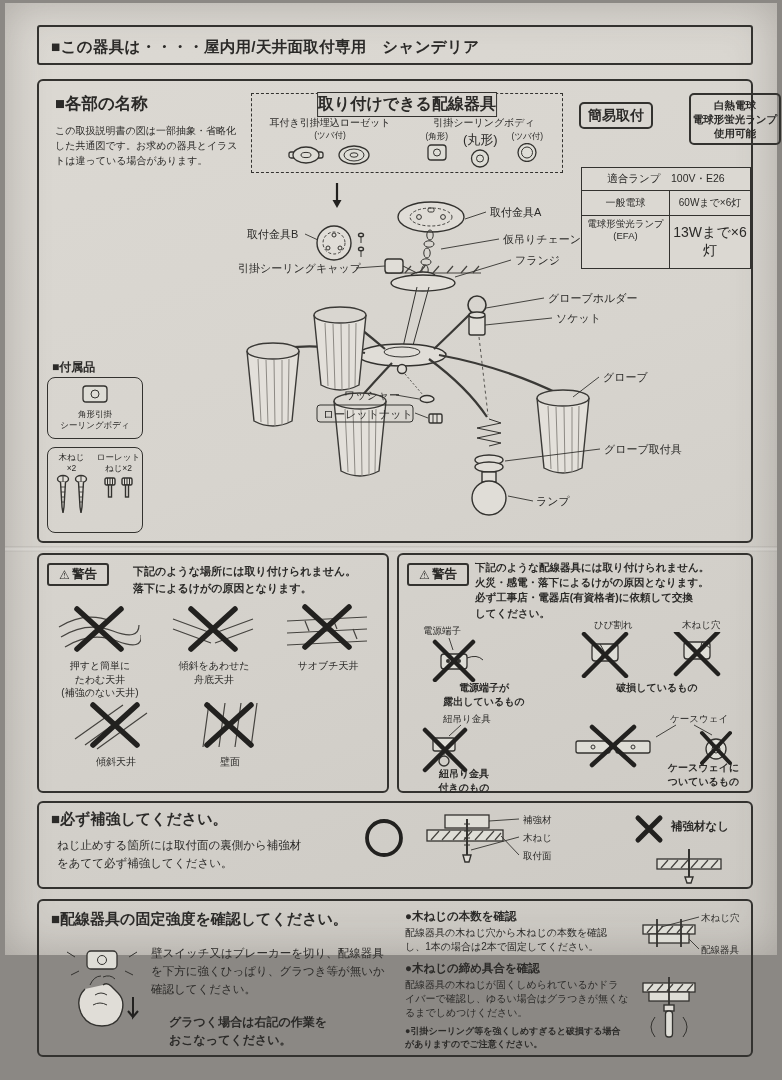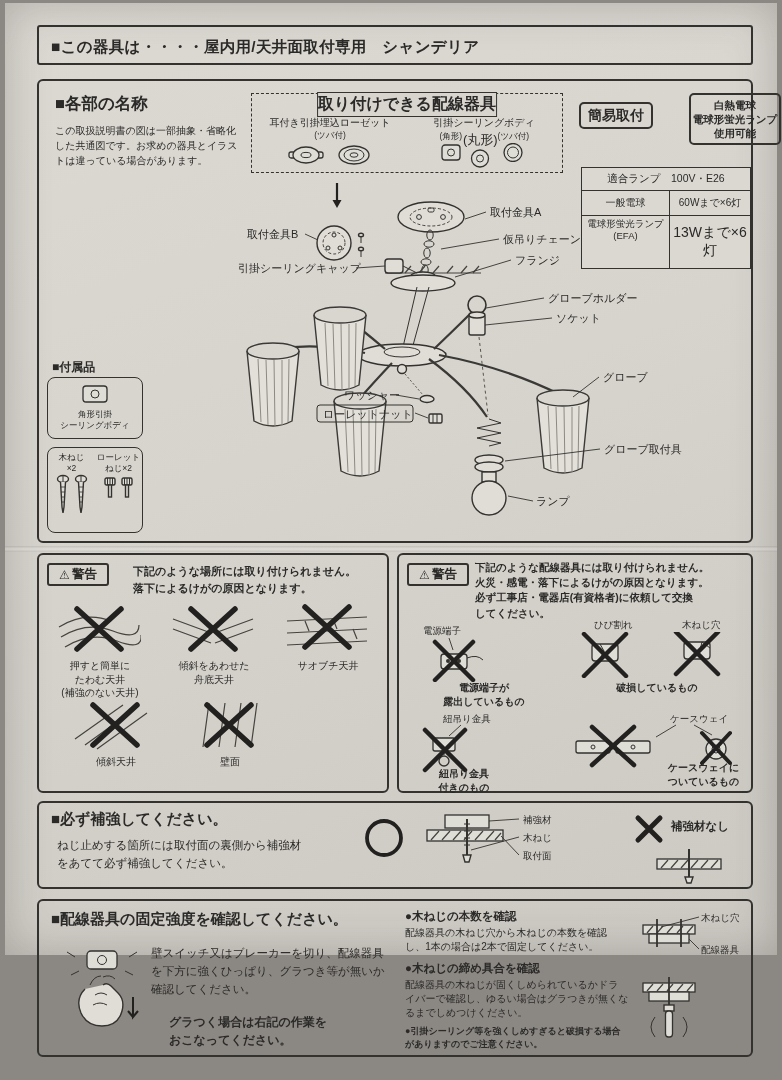--- a/index.html
+++ b/index.html
@@ -64,21 +64,21 @@
         </svg>
         <svg width="36" height="22">
           <ellipse cx="18" cy="11" rx="15" ry="9" class="icn"></ellipse>
               <ellipse cx="18" cy="11" rx="10" ry="6" class="thin" fill="none"></ellipse>
           <ellipse cx="18" cy="11" rx="4" ry="2.2" class="thin" fill="none"></ellipse>
         </svg>
       </div>
     </div>
     <div class="abs ctr" style="left:156px;top:22px;width:152px">
       <div style="font-size:10px">引掛シーリングボディ</div>
-      <div style="display:flex;justify-content:center;gap:0;margin-top:1px">
+      <div style="display:flex;justify-content:center;gap:14px;margin-top:1px">
         <div>
           <div style="font-size:8.5px">(角形)</div>
           <svg width="24" height="19">
             <rect x="3" y="2" width="18" height="15" rx="3" class="icn"></rect>
                 <circle cx="12" cy="9.5" r="3.5" class="thin" fill="none"></circle>
           </svg>
         </div>
         <div>
           <div style="font-size:13px">(丸形)</div>
           <svg width="24" height="19">

